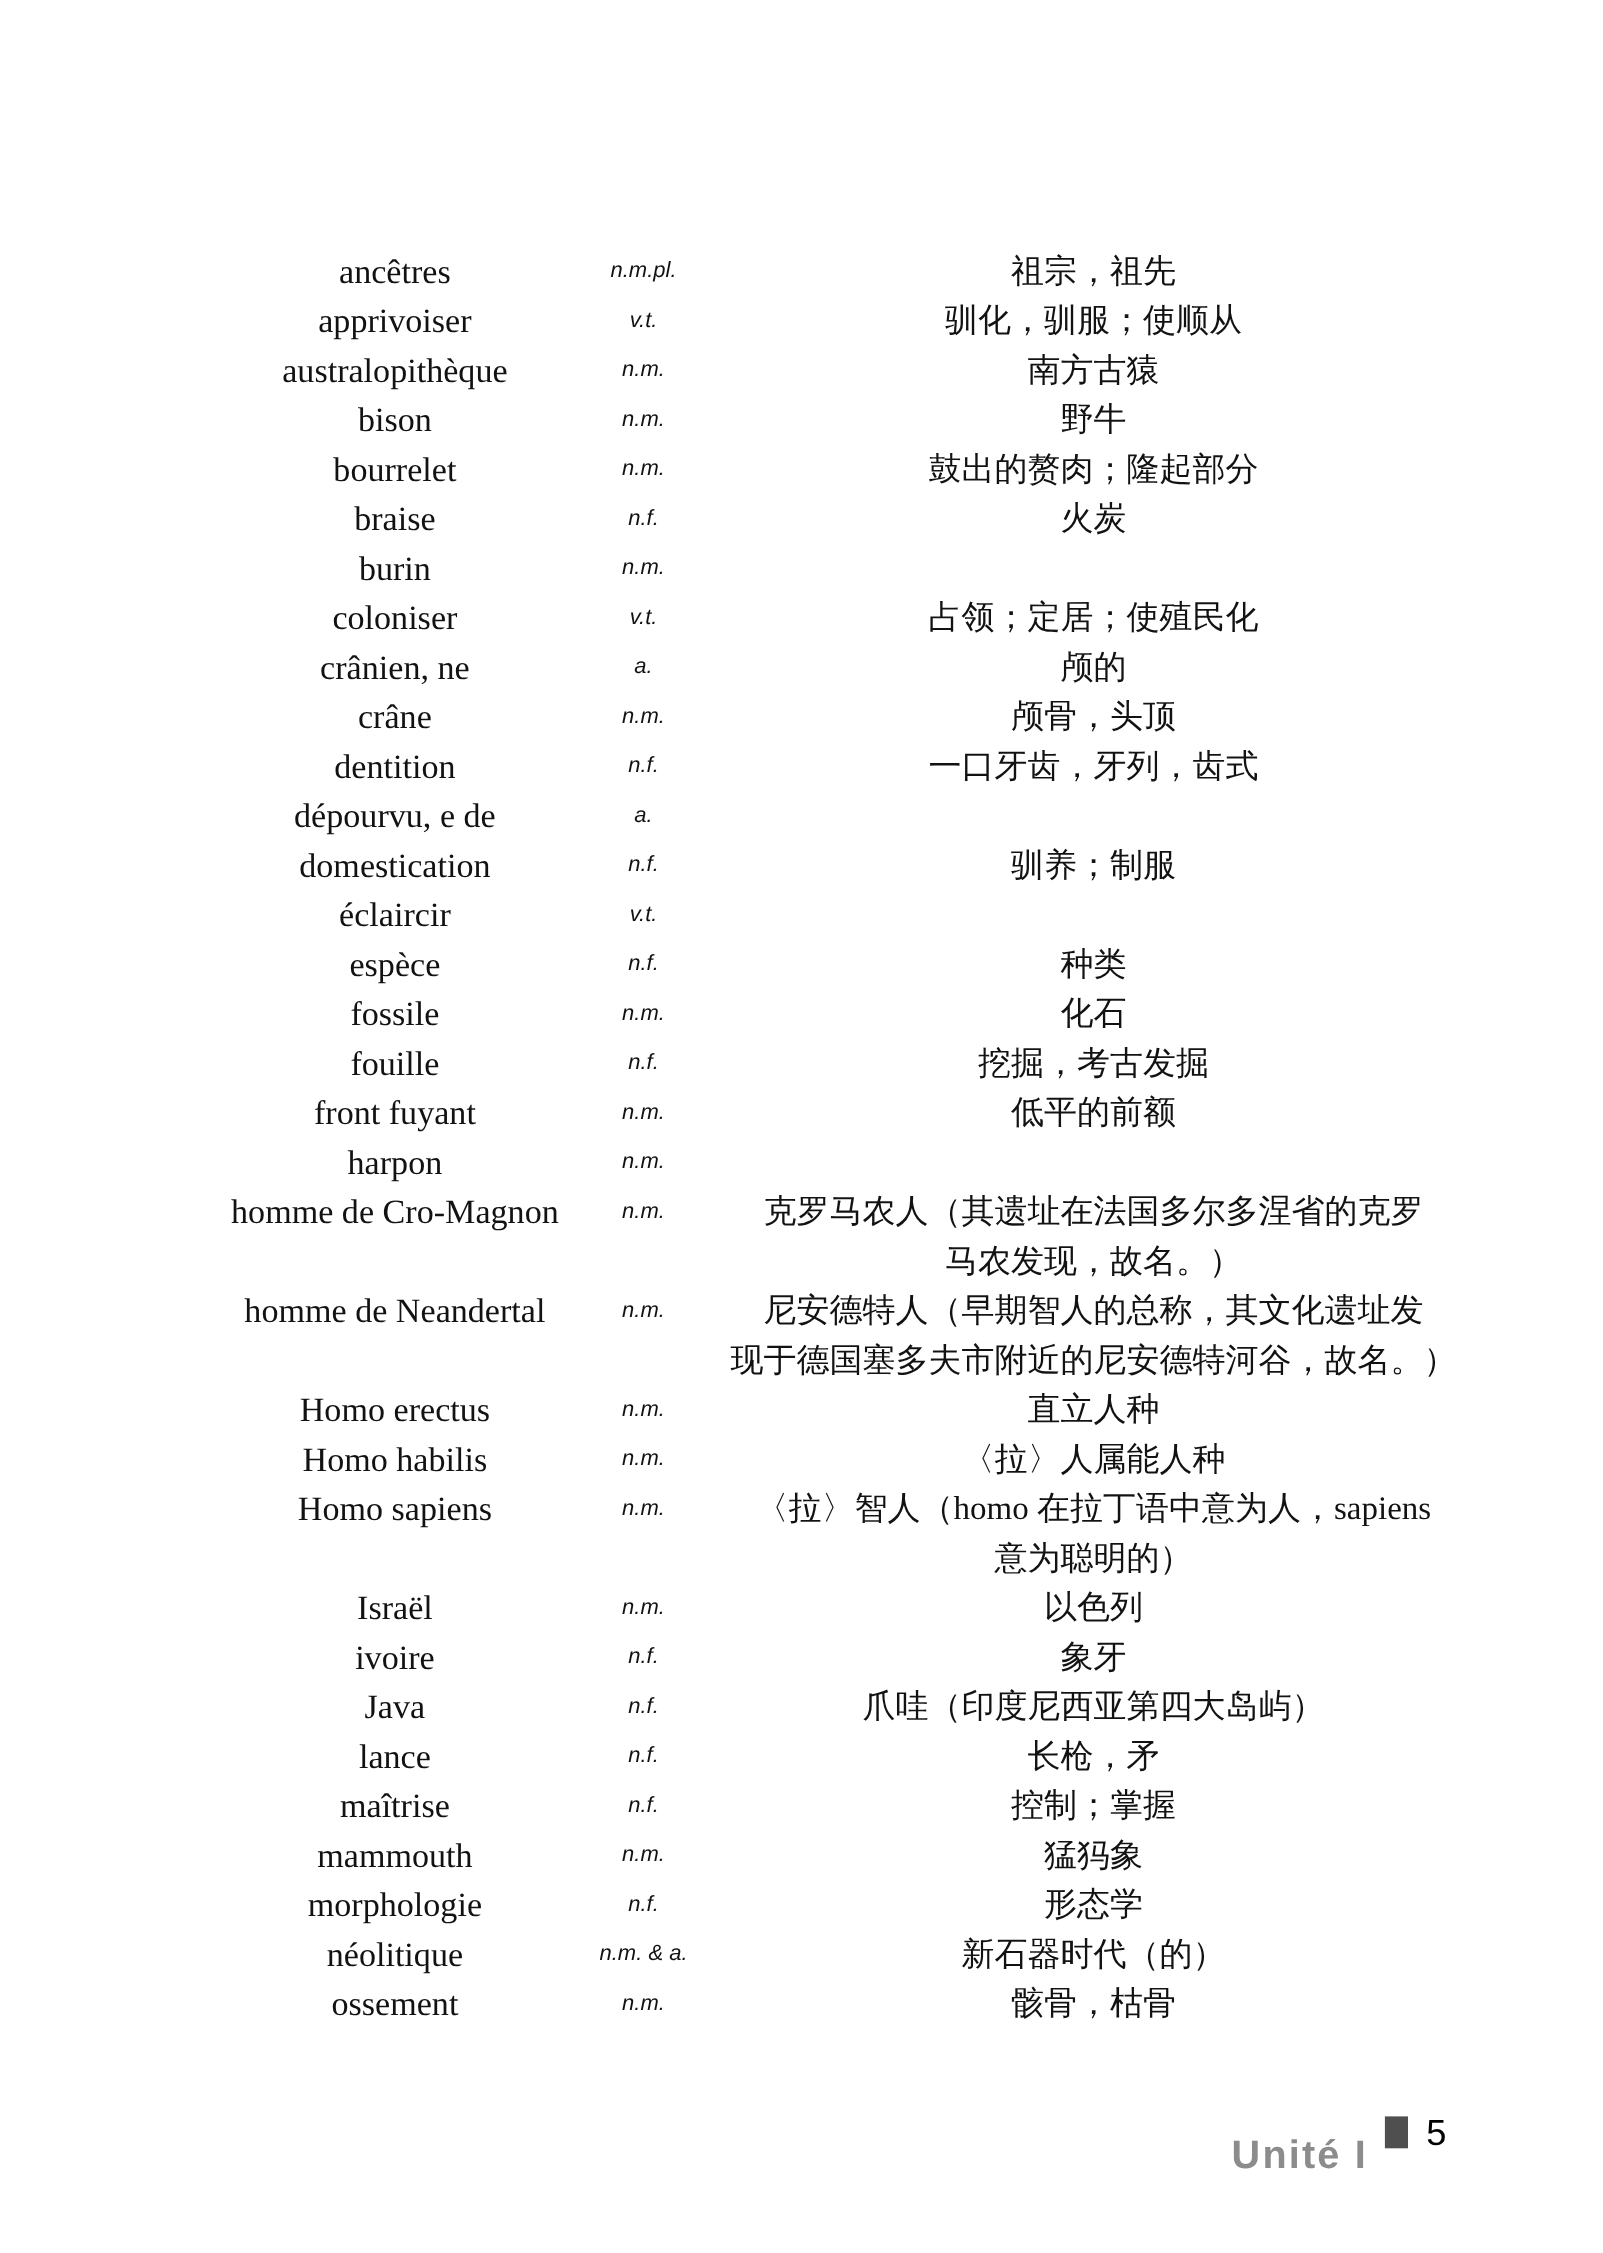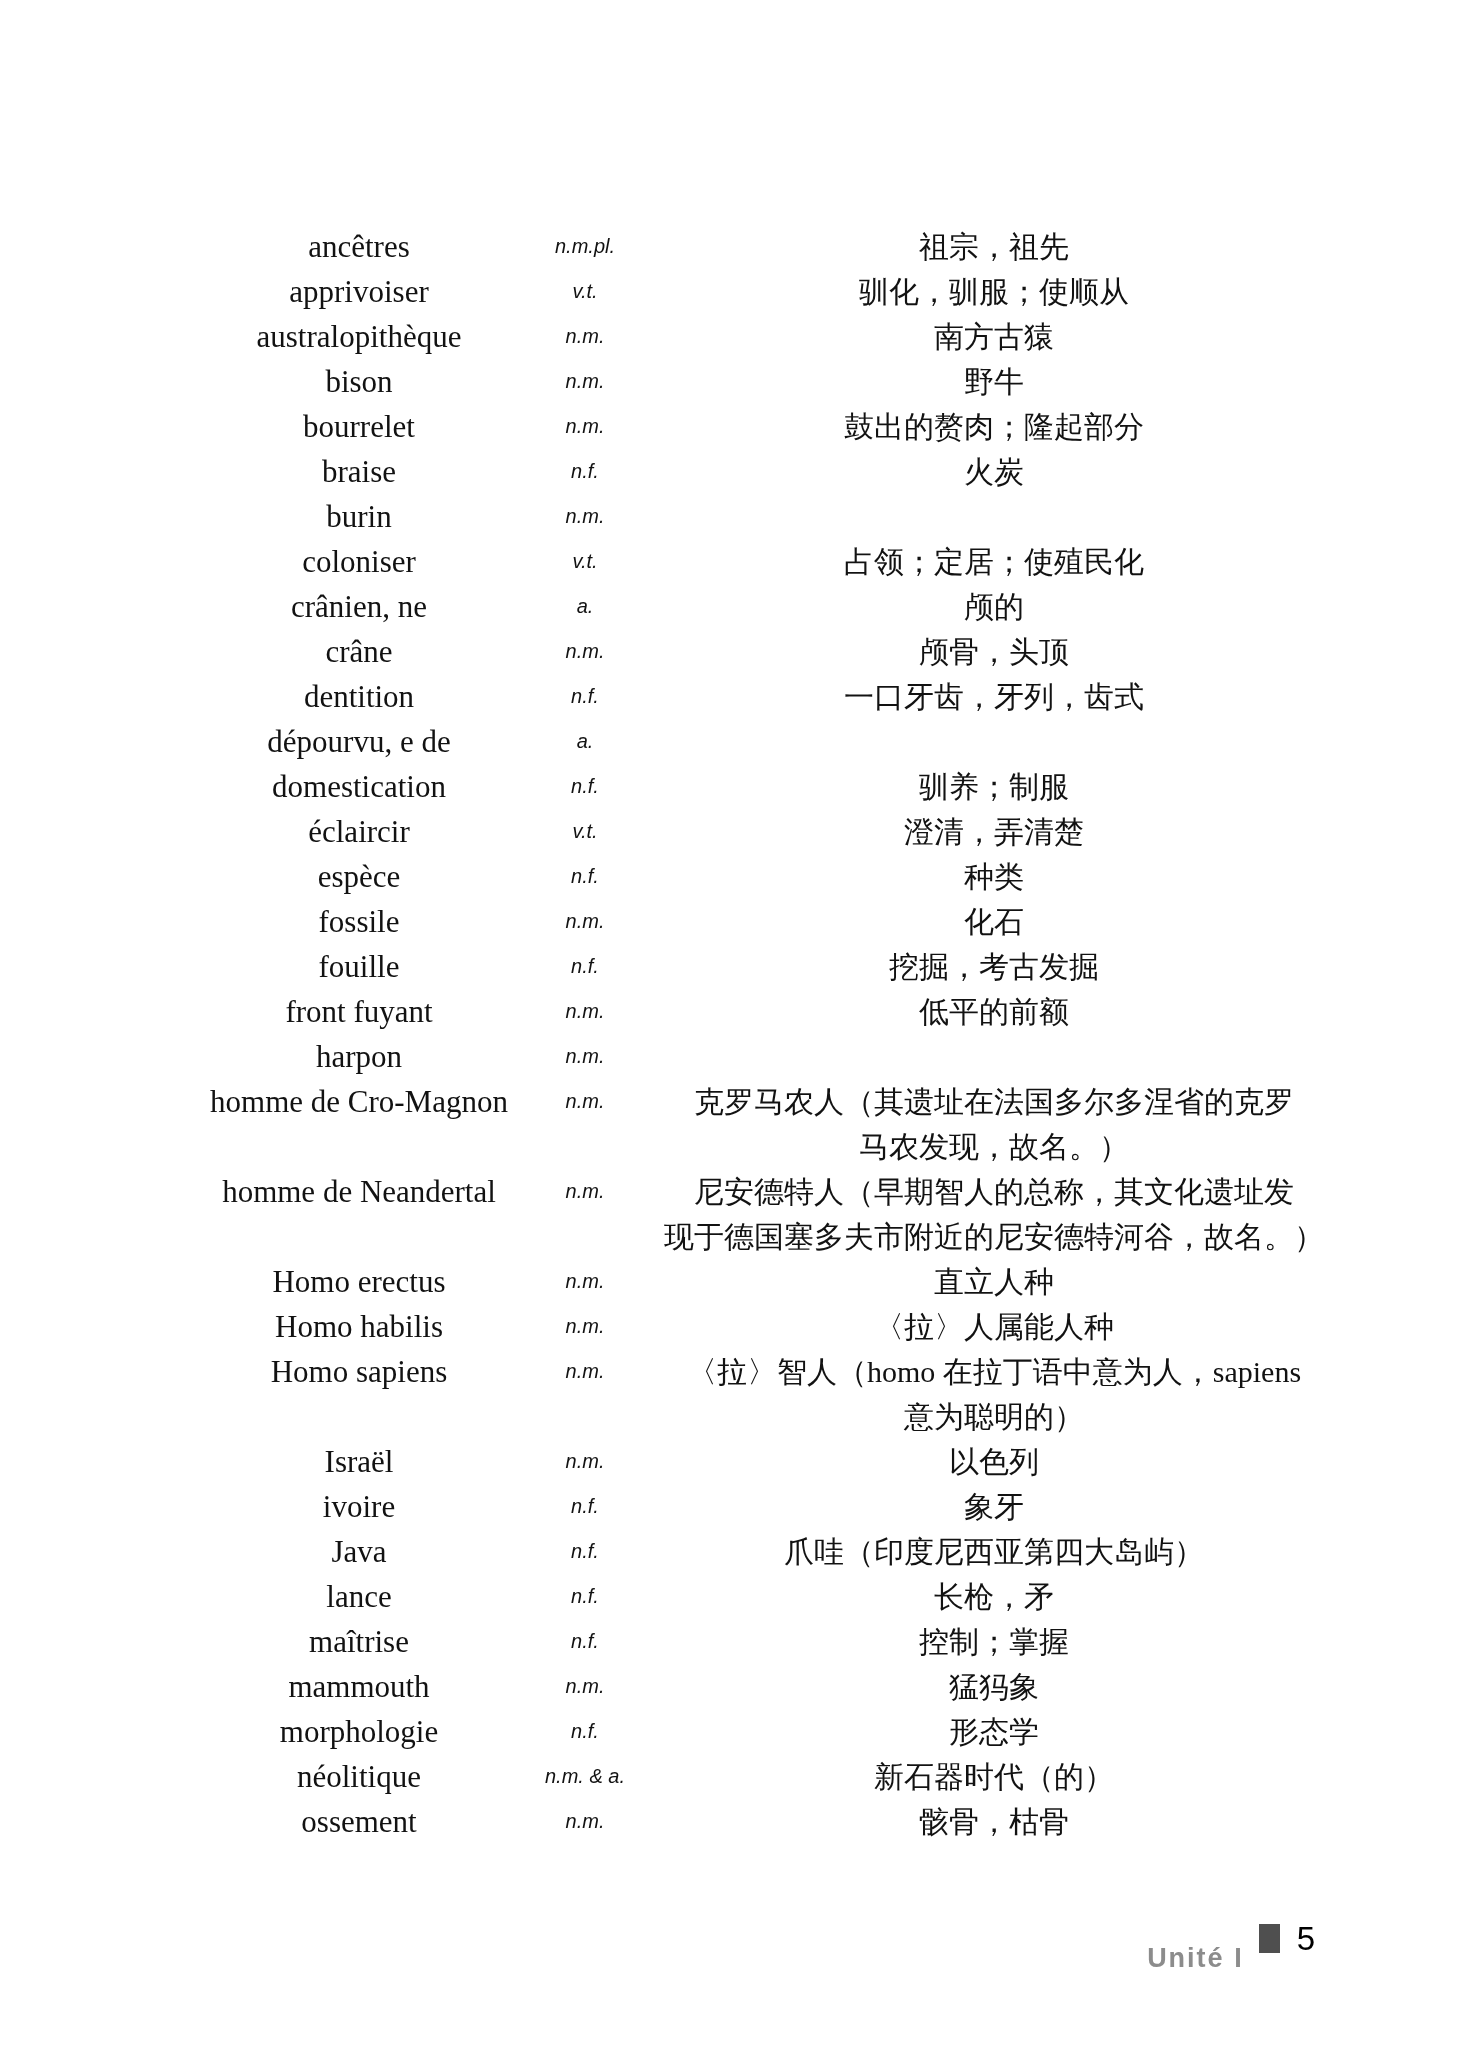--- a/index.html
+++ b/index.html
@@ -54,21 +54,21 @@
     position: absolute;
     top: 1916px;
     right: 142px;
     display: flex;
     align-items: center;
     height: 45px;
   }
   .unit-label {
     font-family: "Liberation Sans", sans-serif;
     font-weight: bold;
-    font-size: 27px;
+    font-size: 36px;
     letter-spacing: 2px;
     color: #8c8c8c;
     margin-top: 40px;
   }
   .footer-square {
     display: inline-block;
     width: 21px;
     height: 29px;
     background: #4f4f4f;
     margin-left: 15px;
@@ -158,21 +158,20 @@
 
   <div class="row">
     <span class="word">domestication</span>
     <span class="pos">n.f.</span>
     <span class="def">驯养；制服</span>
   </div>
 
   <div class="row">
     <span class="word">éclaircir</span>
     <span class="pos">v.t.</span>
-    <span class="def">澄清，弄清楚</span>
   </div>
 
   <div class="row">
     <span class="word">espèce</span>
     <span class="pos">n.f.</span>
     <span class="def">种类</span>
   </div>
 
   <div class="row">
     <span class="word">fossile</span>

